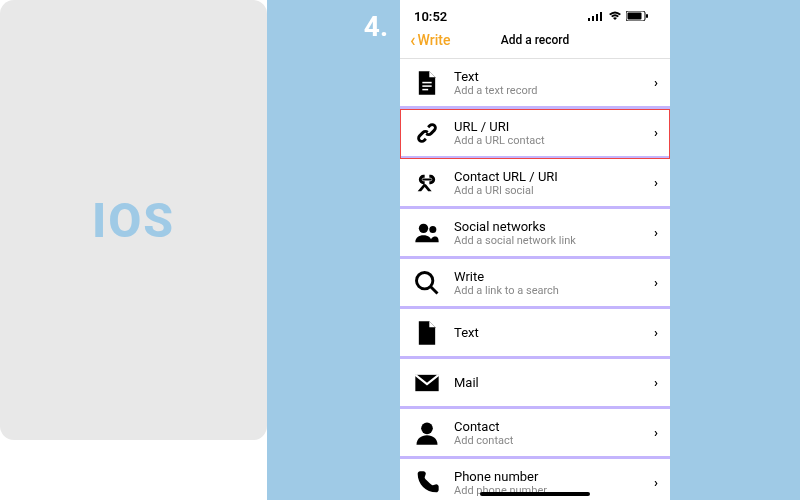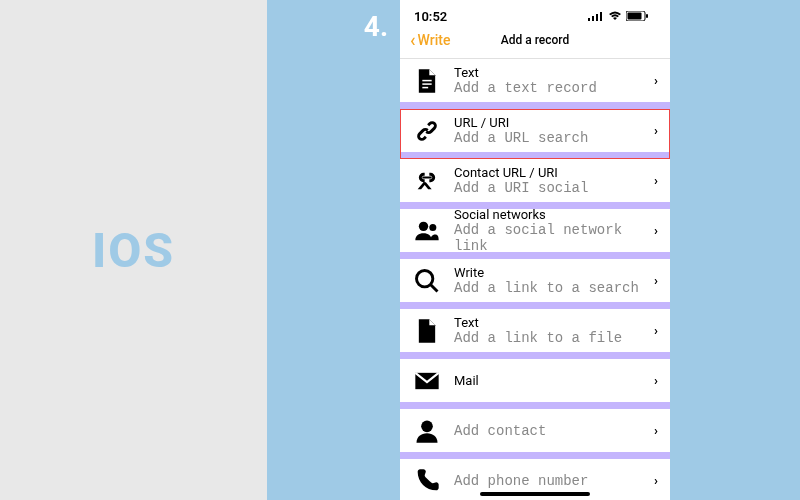--- a/index.html
+++ b/index.html
@@ -6,25 +6,26 @@
   body {
     width: 800px;
     height: 500px;
     display: flex;
     font-family: -apple-system, BlinkMacSystemFont, "Segoe UI", Roboto, sans-serif;
     overflow: hidden;
     background: #fff;
   }
   .left-panel {
     width: 267px;
-    height: 500px;
+    height: 440px;
     background: #e8e8e8;
     display: flex;
     align-items: center;
     justify-content: center;
+    border-radius: 14px;
   }
   .ios-label {
     color: #9fcae6;
     font-size: 48px;
     font-weight: 800;
     letter-spacing: 2px;
   }
   .mid-panel {
     width: 133px;
     height: 500px;
@@ -92,21 +93,21 @@
     font-weight: 500;
     color: #000;
   }
   .list {
     border-top: 1px solid #e0e0e0;
   }
   .row {
     display: flex;
     align-items: center;
     padding: 8px 12px;
-    border-bottom: 7px solid #c4b5fd;
+    border-bottom: 3px solid #c4b5fd;
     background: #fff;
     height: 50px;
     position: relative;
     justify-content: space-between;
   }
   .row.highlighted {
     outline: 1px solid #e44;
     outline-offset: -1px;
   }
   .row-icon {
@@ -124,23 +125,22 @@
     display: flex;
     flex-direction: column;
     justify-content: center;
   }
   .row-title {
     font-size: 13px;
     color: #000;
     font-weight: 400;
   }
   .row-sub {
-    font-size: 14px;
+    font-size: 11px;
     color: #888;
-    font-family: Liberation Mono, monospace;
   }
   .row-chevron {
     color: #000;
     font-size: 13px;
     font-weight: 700;
   }
   .home-indicator {
     position: absolute;
     bottom: 4px;
     left: 50%;
@@ -213,21 +213,21 @@
       </div>
 
       <div class="row highlighted">
         <span class="row-icon">
           <svg viewBox="0 0 24 24" fill="#000">
               <path d="M10.6 13.4a4 4 0 0 0 5.66 0l3-3a4 4 0 1 0-5.66-5.66l-1.5 1.5 1.77 1.77 1.5-1.5a1.5 1.5 0 1 1 2.12 2.12l-3 3a1.5 1.5 0 0 1-2.12 0zM13.4 10.6a4 4 0 0 0-5.66 0l-3 3a4 4 0 1 0 5.66 5.66l1.5-1.5-1.77-1.77-1.5 1.5a1.5 1.5 0 1 1-2.12-2.12l3-3a1.5 1.5 0 0 1 2.12 0z"></path>
             </svg>
         </span>
         <div class="row-body">
           <span class="row-title">URL / URI</span>
-          <span class="row-sub">Add a URL search</span>
+          <span class="row-sub">Add a URL contact</span>
         </div>
         <span class="row-chevron">›</span>
       </div>
 
       <div class="row">
         <span class="row-icon">
           <svg viewBox="0 0 24 24" fill="#000">
               <path d="M9 5a4 4 0 0 0 0 8h1v-2.5H9A1.5 1.5 0 0 1 9 7.5h1V5zm6 0h-1v2.5h1a1.5 1.5 0 0 1 0 3h-1V13h1a4 4 0 0 0 0-8zM8 8.2h8v1.6H8zM9 13l-5 6h3l3-3.6L13 19h3l-5-6z"></path>
             </svg>
         </span>
@@ -269,21 +269,20 @@
 
       <div class="row">
         <span class="row-icon">
           <svg viewBox="0 0 24 24" fill="#000">
               <path d="M5 2h9l5 5v15H5z"></path>
               <path d="M14 2v5h5" fill="#fff"></path>
             </svg>
         </span>
         <div class="row-body">
           <span class="row-title">Text</span>
-          <span class="row-sub">Add a link to a file</span>
         </div>
         <span class="row-chevron">›</span>
       </div>
 
       <div class="row">
         <span class="row-icon">
           <svg viewBox="0 0 24 24" fill="#000">
               <path d="M2 5h20v14H2z"></path>
               <path d="M2 5l10 8 10-8" fill="none" stroke="#fff" stroke-width="1.8"></path>
             </svg>
@@ -295,32 +294,34 @@
       </div>
 
       <div class="row">
         <span class="row-icon">
           <svg viewBox="0 0 24 24" fill="#000">
               <circle cx="12" cy="8" r="5"></circle>
               <path d="M3 22c0-5 4-8 9-8s9 3 9 8z"></path>
             </svg>
         </span>
         <div class="row-body">
+          <span class="row-title">Contact</span>
           <span class="row-sub">Add contact</span>
         </div>
         <span class="row-chevron">›</span>
       </div>
 
       <div class="row">
         <span class="row-icon">
           <svg viewBox="0 0 24 24" fill="#000">
               <path d="M6 2c-1 0-2 1-2 2 0 9 7 16 16 16 1 0 2-1 2-2v-3c0-1-1-2-2-2l-3 1c-1 0-2-1-4-3s-3-3-3-4l1-3c0-1-1-2-2-2z"></path>
             </svg>
         </span>
         <div class="row-body">
+          <span class="row-title">Phone number</span>
           <span class="row-sub">Add phone number</span>
         </div>
         <span class="row-chevron">›</span>
       </div>
 
     </div>
 
     <div class="home-indicator"></div>
   </div>
 </div>

